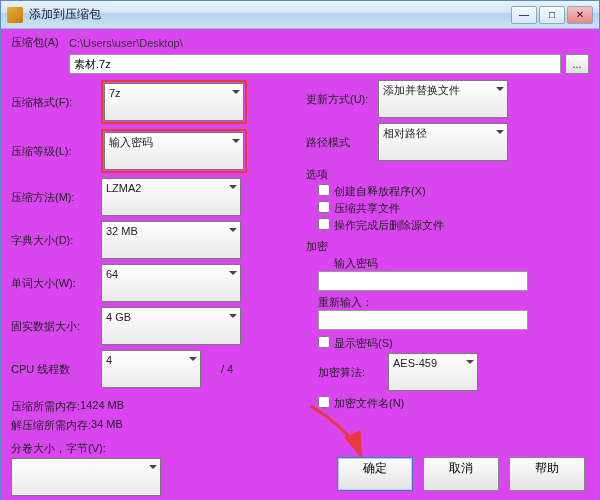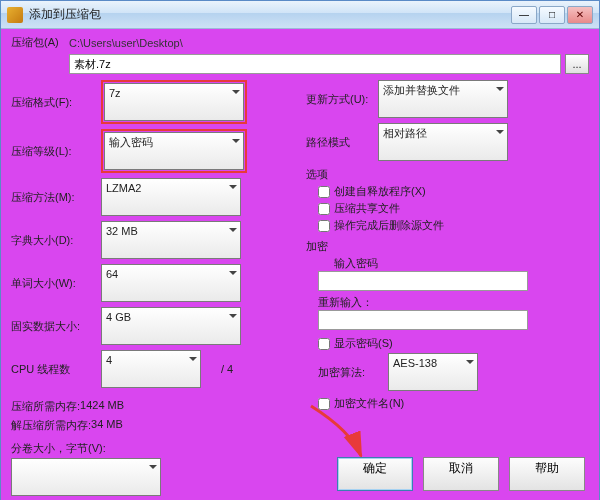--- a/index.html
+++ b/index.html
@@ -22,21 +22,21 @@
   .col { flex: 1; }
   .select { height: 38px; border: 1px solid #7a7a7a; background: linear-gradient(#fff,#eaeaea); padding: 0 18px 0 4px; font-size: 11px; line-height: 18px; position: relative; display: inline-block; }
   .select::after { content: ""; position: absolute; right: 3px; top: 6px; border: 4px solid transparent; border-top-color: #444; }
   .sel-w { width: 140px; }
   .sel-w2 { width: 130px; }
   .hl { border: 2px solid #e83a3a; padding: 1px; display: inline-block; }
   .frow { display: flex; align-items: center; margin-bottom: 5px; }
   .frow .lbl { width: 90px; }
   .kv { display:flex; justify-content:flex-start; width:230px; margin-bottom:4px;}
   .grp { margin: 6px 0 2px 0; color:#222;}
-  .chk { display: flex; align-items: center; margin: 2px 0 2px 12px; }
+  .chk { display: flex; align-items: flex-start; margin: 2px 0 2px 12px; }
   .chk input { margin: 0 4px 0 0; width:12px; height:12px;}
   .right .frow .lbl { width: 72px; }
   .bottom { position: absolute; bottom: 8px; right: 14px; display: flex; gap: 10px; }
   .btn { width: 76px; height: 34px; border: 1px solid #888; background: linear-gradient(#fdfdfd,#e3e3e3); font-size: 12px; text-align: center; line-height: 20px; }
   .btn.primary { border: 1px solid #3c7fb1; box-shadow: 0 0 0 1px #a6d2f2 inset; }
   .arrow-svg { position:absolute; left:300px; bottom:28px; pointer-events:none;}
   .window { position: relative; }
   .pw-input { width: 210px; height:20px; border:1px solid #999; background:#fff; margin:0 0 4px 12px;}
 </style>
 </head>
@@ -142,21 +142,21 @@
         <div style="margin-left:28px">输入密码</div>
         <input class="pw-input" style="">
         <div style="margin-left:12px">重新输入：</div>
         <input class="pw-input" style="">
         <label class="chk">
             <input type="checkbox" style="">
             <span>显示密码(S)</span>
           </label>
         <div class="frow" style="margin-left:12px">
           <div style="width:70px">加密算法:</div>
-          <span class="select" style="width:90px">AES-138</span>
+          <span class="select" style="width:90px">AES-459</span>
         </div>
         <label class="chk">
             <input type="checkbox" style="">
             <span>加密文件名(N)</span>
           </label>
       </div>
     </div>
   </div>
 
   <svg class="arrow-svg" width="120" height="70">

